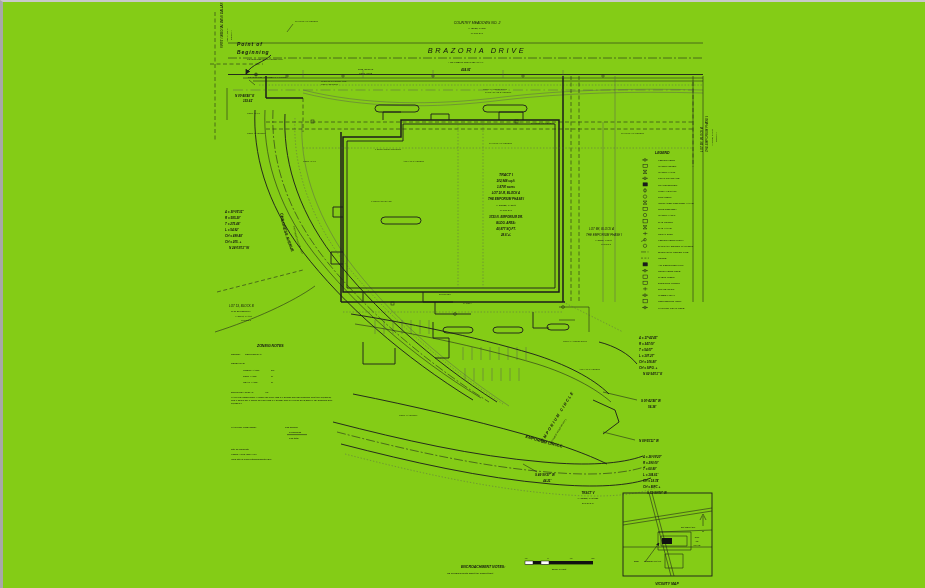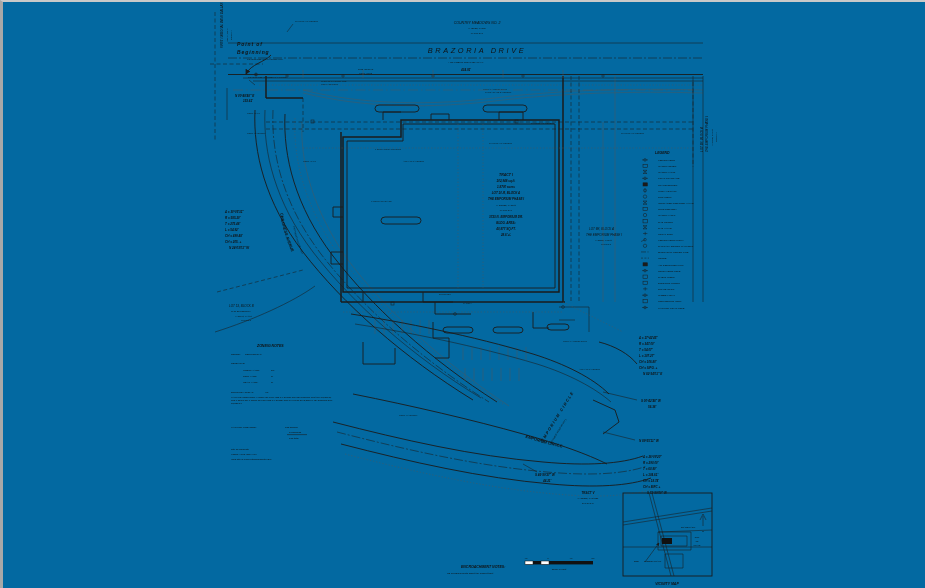--- a/index.html
+++ b/index.html
@@ -1,17 +1,17 @@
 <!DOCTYPE html>
 <html><head>
 <meta charset="utf-8">
 <style>
   html,body{margin:0;padding:0;background:#ffffff;}
   body{width:925px;height:588px;overflow:hidden;font-family:"Liberation Sans",sans-serif;}
-  #sheet{position:relative;width:925px;height:588px;background:#0369a1;
+  #sheet{position:relative;width:925px;height:588px;background:#84cc16;
          border-left:3px solid #a8a8a8;border-top:2px solid #c9c9c9;box-sizing:border-box;}
   svg{display:block;}
   .ln{stroke:#1b1b1b;fill:none;}
   .thin{stroke-width:.55}
   .med{stroke-width:.9}
   .hvy{stroke-width:1.5}
   .vhvy{stroke-width:2.4}
   .dash{stroke-dasharray:4 2.5;}
   .dashd{stroke-dasharray:1.4 1.8;}
   .cl{stroke-dasharray:9 2 2 2;}

